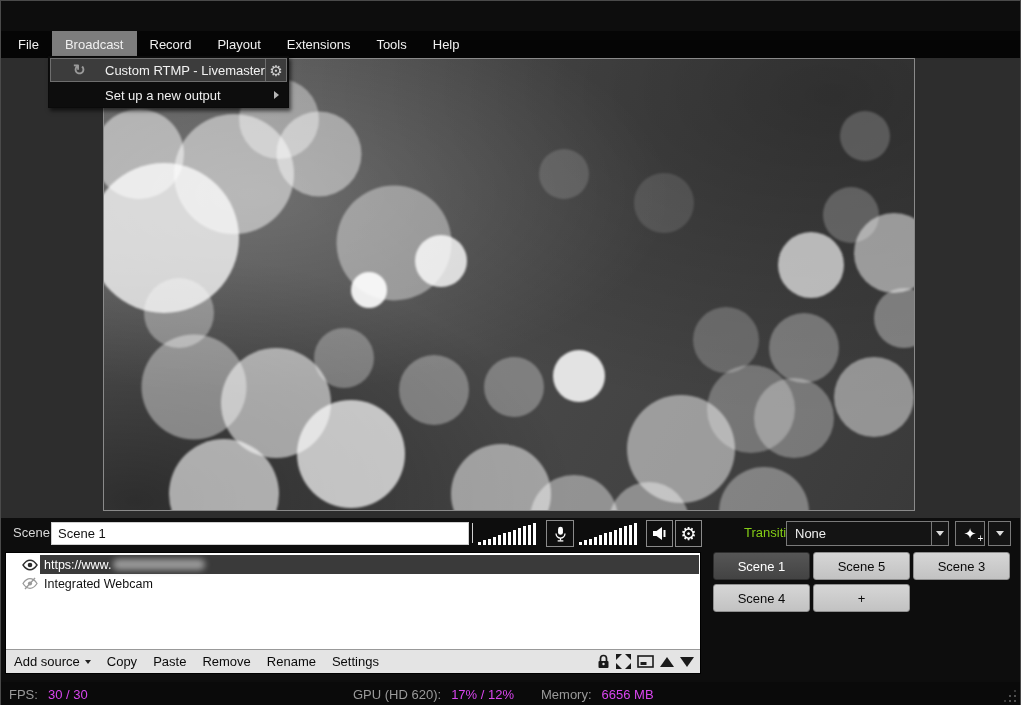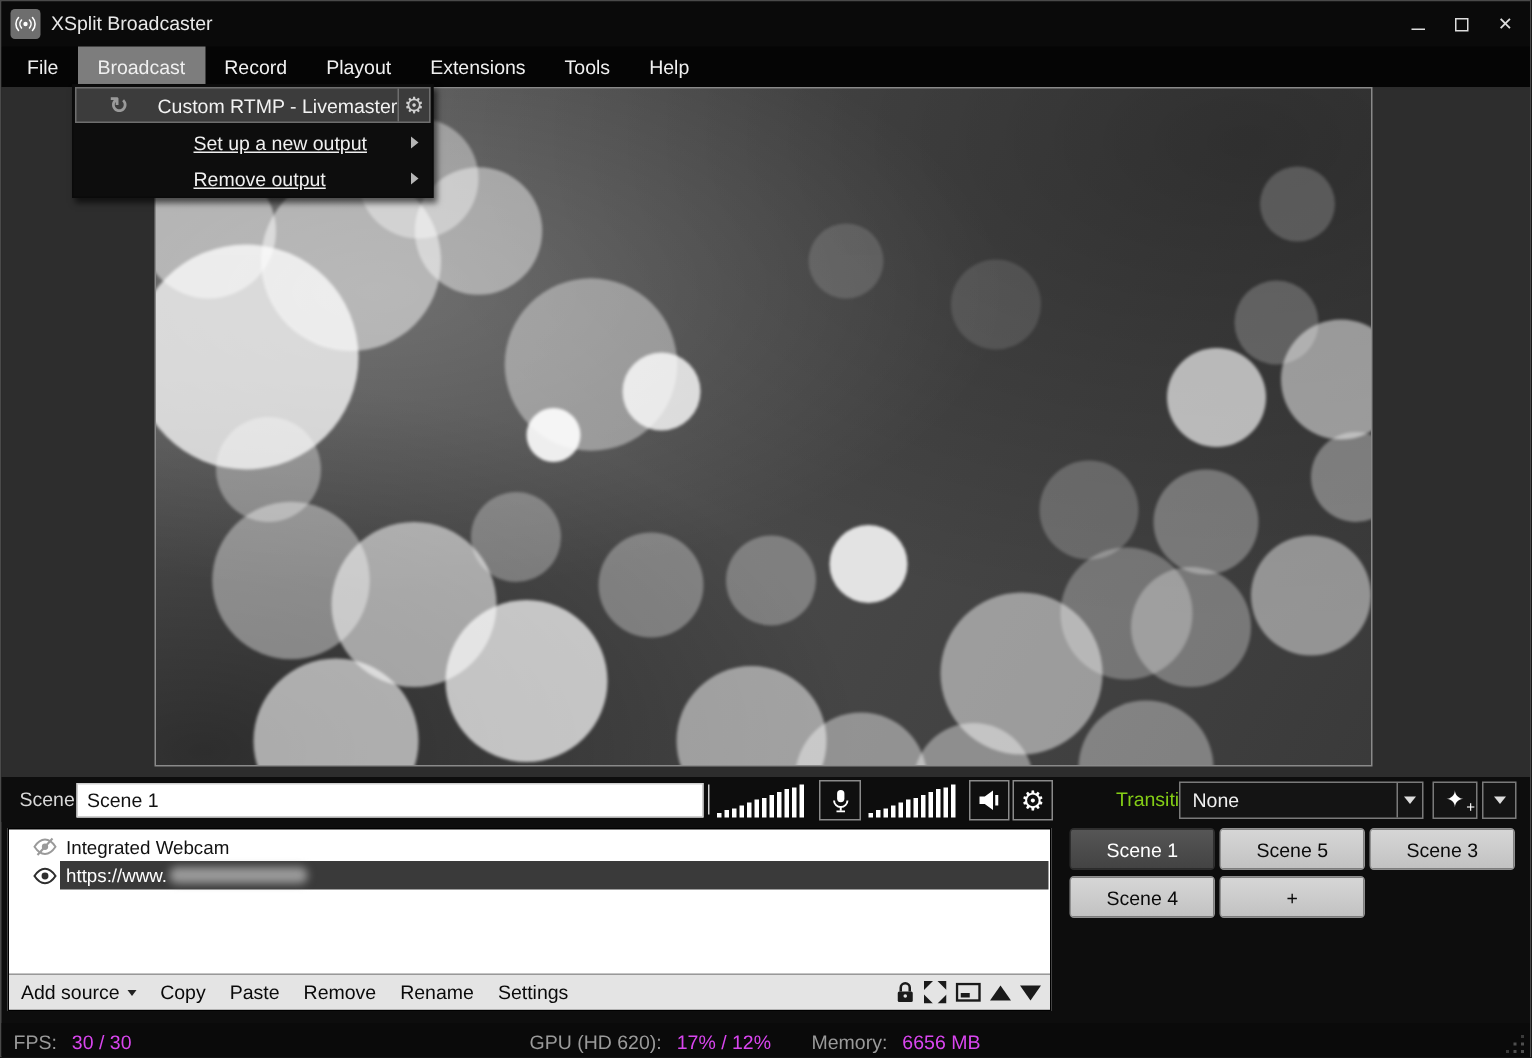--- a/index.html
+++ b/index.html
@@ -39,21 +39,21 @@
   .bokeh { position:absolute; border-radius:50%; background:#fff; transform:translate(-50%,-50%); filter:blur(1px); }
 
   
   .bc-menu { position:absolute; left:47px; top:55px; width:241px; background:#0d0d0d; border:1px solid #0a0a0a; box-shadow:2px 3px 4px rgba(0,0,0,0.6); z-index:50; }
   .bc-item-active { position:relative; height:24px; margin:1px; background:#3c3c3c; border:1px solid #6e6e6e; display:flex; align-items:center; }
   .bc-swirl { position:absolute; left:22px; top:2px; font-size:15px; font-weight:bold; color:#9a9a9a; }
   .bc-active-label { margin-left:54px; color:#f2f2f2; }
   .gear-cell { position:absolute; right:0; top:0; width:21px; height:22px; border-left:1px solid #6e6e6e; display:flex; align-items:center; justify-content:center; }
   .gear-glyph { font-size:15px; color:#cfcfcf; line-height:1; }
   .bc-item { position:relative; height:24px; display:flex; align-items:center; color:#f0f0f0; }
-  .bc-item-label { margin-left:80px;text-decoration:underline; }
+  .bc-item-label { margin-left:56px; }
   .tri-right { position:absolute; right:9px; width:0; height:0; border-top:4px solid transparent; border-bottom:4px solid transparent; border-left:5px solid #b5b5b5; }
 
   
   .scenebar { position:absolute; top:517px; left:0; width:100%; height:30px; background:#0d0d0d; }
   .scene-label { position:absolute; left:12px; line-height:30px; color:#d8d8d8; }
   .scene-input { position:absolute; left:50px; top:4px; width:418px; height:23px; background:#fff; border:1px solid #cfcfcf; padding:0 6px; font-family:"Liberation Sans",sans-serif; font-size:13px; color:#111; }
   .meter-sep { position:absolute; left:471px; top:5px; width:1px; height:20px; background:#d0d0d0; }
   .meter { position:absolute; top:4px; height:23px; width:64px; display:flex; align-items:flex-end; gap:2px; }
   .mbar { width:3px; background:#fff; }
   .sq-btn { position:absolute; top:2px; width:28px; height:27px; background:#0f0f0f; border:1px solid #8a8a8a; display:flex; align-items:center; justify-content:center; }
@@ -95,40 +95,20 @@
   .stat-label { color:#9a9a9a; }
   .stat-value { color:#d946ef; }
   .resize-grip { position:absolute; right:4px; bottom:4px; width:2px; height:2px; background:#4f4f4f;
     box-shadow: -5px 0 #4f4f4f, 0 -5px #4f4f4f, -10px 0 #3a3a3a, 0 -10px #3a3a3a, -5px -5px #4f4f4f; }
 </style>
 </head>
 <body>
 
 <div class="app">
 
-  <div class="titlebar">
-    <div class="app-icon">
-      <svg width="16" height="16" viewBox="0 0 24 24">
-        <circle cx="12" cy="12" r="2.2" fill="#fff"></circle>
-        <path d="M8 8a6 6 0 0 0 0 8 M16 8a6 6 0 0 1 0 8 M5 5.5a9.5 9.5 0 0 0 0 13 M19 5.5a9.5 9.5 0 0 1 0 13" stroke="#fff" stroke-width="1.6" fill="none" stroke-linecap="round"></path>
-      </svg>
-    </div>
-    <div class="win-title">XSplit Broadcaster</div>
-    <div class="win-btns">
-      <div class="win-btn">
-          <div class="minim-glyph"></div>
-        </div>
-      <div class="win-btn">
-          <div class="maxim-glyph"></div>
-        </div>
-      <div class="win-btn">
-          <span class="close-glyph">✕</span>
-        </div>
-    </div>
-  </div>
 
   <div class="menubar">
     <div class="menu-items">
       <div class="menu-item">File</div>
       <div class="menu-item active">Broadcast</div>
       <div class="menu-item">Record</div>
       <div class="menu-item">Playout</div>
       <div class="menu-item">Extensions</div>
       <div class="menu-item">Tools</div>
       <div class="menu-item">Help</div>
@@ -188,24 +168,20 @@
       <span class="bc-swirl">↻</span>
       <span class="bc-active-label">Custom RTMP - Livemaster</span>
       <div class="gear-cell">
         <span class="gear-glyph">⚙</span>
       </div>
     </div>
     <div class="bc-item">
       <span class="bc-item-label">Set up a new output</span>
       <div class="tri-right"></div>
     </div>
-    <div class="bc-item">
-      <span class="bc-item-label">Remove output</span>
-      <div class="tri-right"></div>
-    </div>
   </div>
 
   <div class="scenebar">
     <span class="scene-label">Scene</span>
     <input class="scene-input" value="Scene 1" style="">
     <div class="meter-sep"></div>
     <div class="meter" style="left:477px;">
         <div class="mbar" style="height: 3px;"></div>
         <div class="mbar" style="height: 4.75px;"></div>
         <div class="mbar" style="height: 6.5px;"></div>
@@ -262,39 +238,39 @@
     </div>
     <div class="star-arrow-btn">
       <div class="tri-down-sm"></div>
     </div>
   </div>
 
   <div class="source-panel">
     <div class="source-list">
       <div class="src-row">
         <div class="src-icon">
+          <svg width="16" height="12" viewBox="0 0 16 12">
+            <path d="M1 6 C3.5 2.2 6 1.2 8 1.2 C10 1.2 12.5 2.2 15 6 C12.5 9.8 10 10.8 8 10.8 C6 10.8 3.5 9.8 1 6 Z" fill="none" stroke="#2e2e2e" stroke-width="1.4"></path>
+            <circle cx="8" cy="6" r="2.3" fill="#2e2e2e"></circle>
+          </svg>
+        </div>
+        <div class="src-hl">
+          <span>https://www.</span>
+          <span class="redacted"></span>
+        </div>
+      </div>
+      <div class="src-row">
+        <div class="src-icon">
           <svg width="16" height="13" viewBox="0 0 16 13">
             <path d="M1 6.5 C3.5 2.7 6 1.7 8 1.7 C10 1.7 12.5 2.7 15 6.5 C12.5 10.3 10 11.3 8 11.3 C6 11.3 3.5 10.3 1 6.5 Z" fill="none" stroke="#9a9a9a" stroke-width="1.3"></path>
             <circle cx="8" cy="6.5" r="2.1" fill="#9a9a9a"></circle>
             <line x1="3" y1="12" x2="13" y2="1" stroke="#9a9a9a" stroke-width="1.4"></line>
           </svg>
         </div>
         <span class="src-name-dark">Integrated Webcam</span>
-      </div>
-      <div class="src-row">
-        <div class="src-icon">
-          <svg width="16" height="12" viewBox="0 0 16 12">
-            <path d="M1 6 C3.5 2.2 6 1.2 8 1.2 C10 1.2 12.5 2.2 15 6 C12.5 9.8 10 10.8 8 10.8 C6 10.8 3.5 9.8 1 6 Z" fill="none" stroke="#2e2e2e" stroke-width="1.4"></path>
-            <circle cx="8" cy="6" r="2.3" fill="#2e2e2e"></circle>
-          </svg>
-        </div>
-        <div class="src-hl">
-          <span>https://www.</span>
-          <span class="redacted"></span>
-        </div>
       </div>
     </div>
     <div class="source-toolbar">
       <div class="tb-item">
         <span>Add source</span>
         <div class="tri-down-dark" style="border-left-width:3px;border-right-width:3px;border-top-width:4px;"></div>
       </div>
       <div class="tb-item">
           <span>Copy</span>
         </div>

